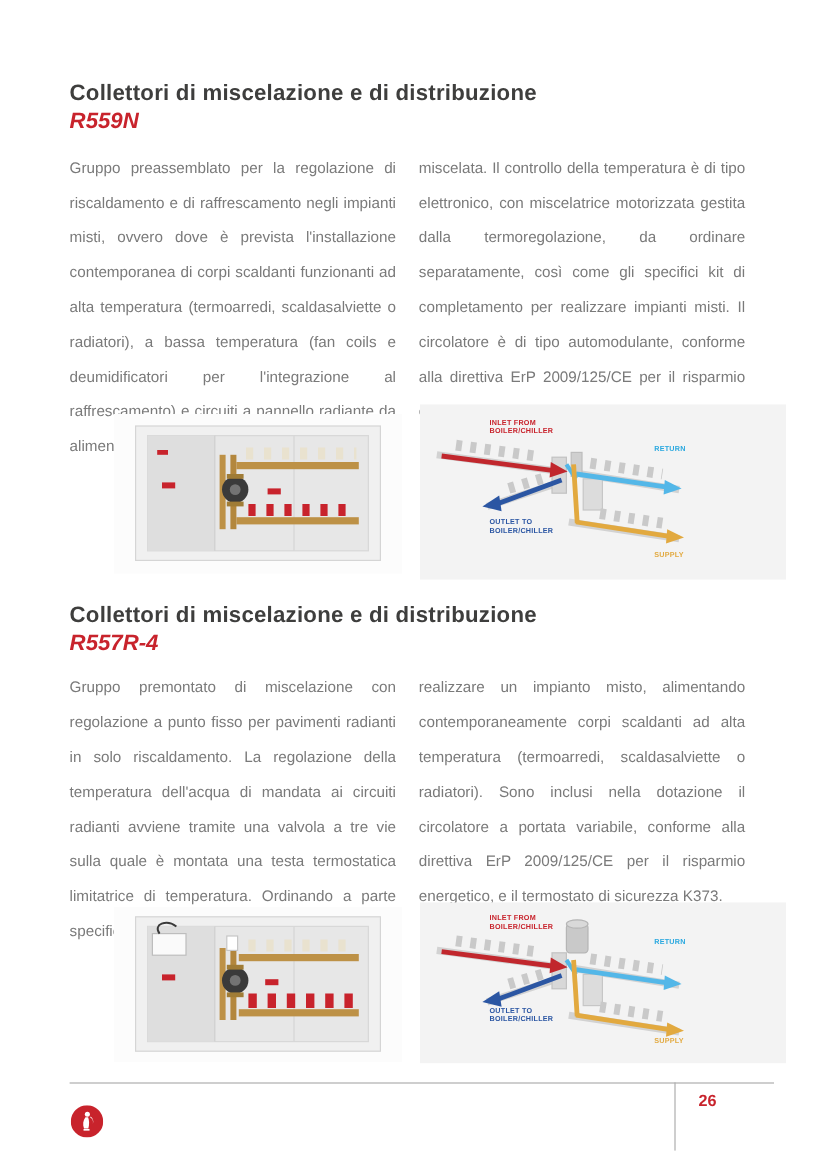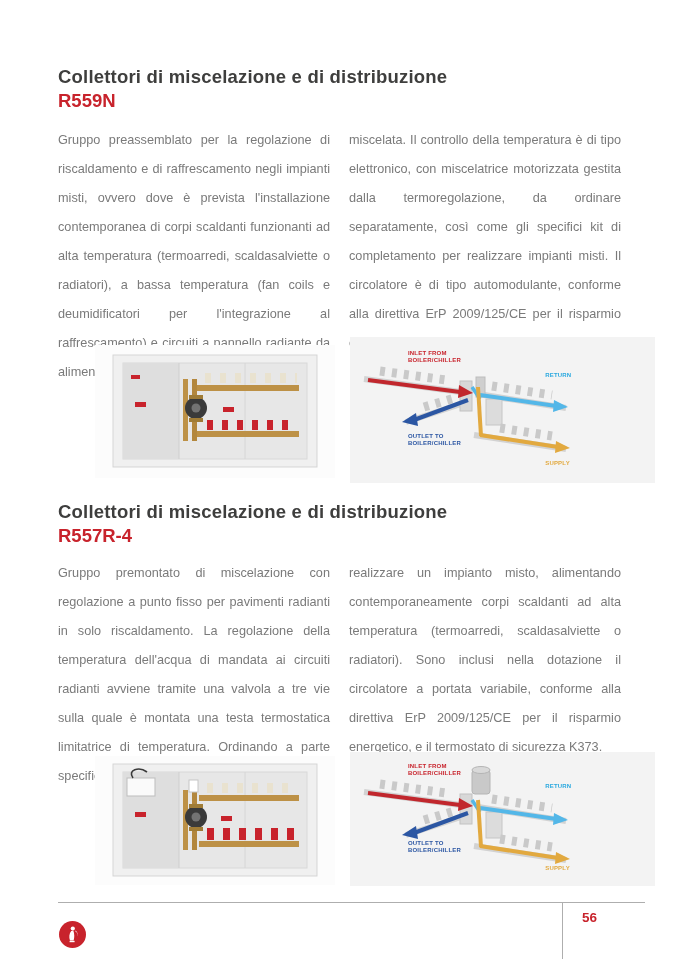--- a/index.html
+++ b/index.html
@@ -1,20 +1,20 @@
 <!DOCTYPE html>
 <html><head>
 <meta charset="utf-8">
 <style>
   * { margin:0; padding:0; box-sizing:border-box; }
   body { background:#ffffff; font-family:"Liberation Sans", sans-serif; }
   .page { position:relative; width:678px; height:959px; background:#ffffff; overflow:hidden; }
 
   .section-title { position:absolute; left:58px; width:564px; font-size:18.5px; font-weight:bold; color:#3e3e3d; letter-spacing:0.2px; }
-  .section-code  { position:absolute; left:58px; font-size:18.5px; font-weight:bold; color:#c8232c; }
+  .section-code  { position:absolute; left:58px; font-size:18.5px; font-weight:bold; color:#c8232c;font-style:italic; }
 
   .cols { position:absolute; left:58px; width:563px; display:flex; justify-content:space-between; }
   .col  { width:272px; text-align:justify; font-size:12.7px; line-height:29px; color:#7a7a7a; }
 
   .figure { position:absolute; }
   .photo-box   { background:#fcfcfc; }
   .diagram-box { background:#f3f3f3; }
   .figure svg { display:block; width:100%; height:100%; }
 
   .dlabel { position:absolute; font-size:6px; font-weight:bold; line-height:7px; letter-spacing:0.2px; }
@@ -201,15 +201,15 @@
   <div class="brand-logo">
     <svg viewBox="0 0 27 27">
       <circle cx="13.5" cy="13.5" r="13.5" fill="#c8232c"></circle>
       <circle cx="13.8" cy="7.6" r="2.1" fill="#ffffff"></circle>
       <path d="M12.2,10 C10.2,12.5 9.8,16 11,19.5 L14.6,19.5 C15.6,16 15.4,12.5 14.4,10 Z" fill="#ffffff"></path>
       <path d="M16.5,9.5 C18.6,11 19.2,13.5 18.4,15.5 C18.9,12.8 18,11 16.2,10.2 Z" fill="#ffffff"></path>
       <rect x="10.6" y="19.8" width="5" height="1.4" fill="#ffffff"></rect>
     </svg>
   </div>
 
-  <span class="page-number">56</span>
+  <span class="page-number">26</span>
 
 </div>
 
 </body></html>

